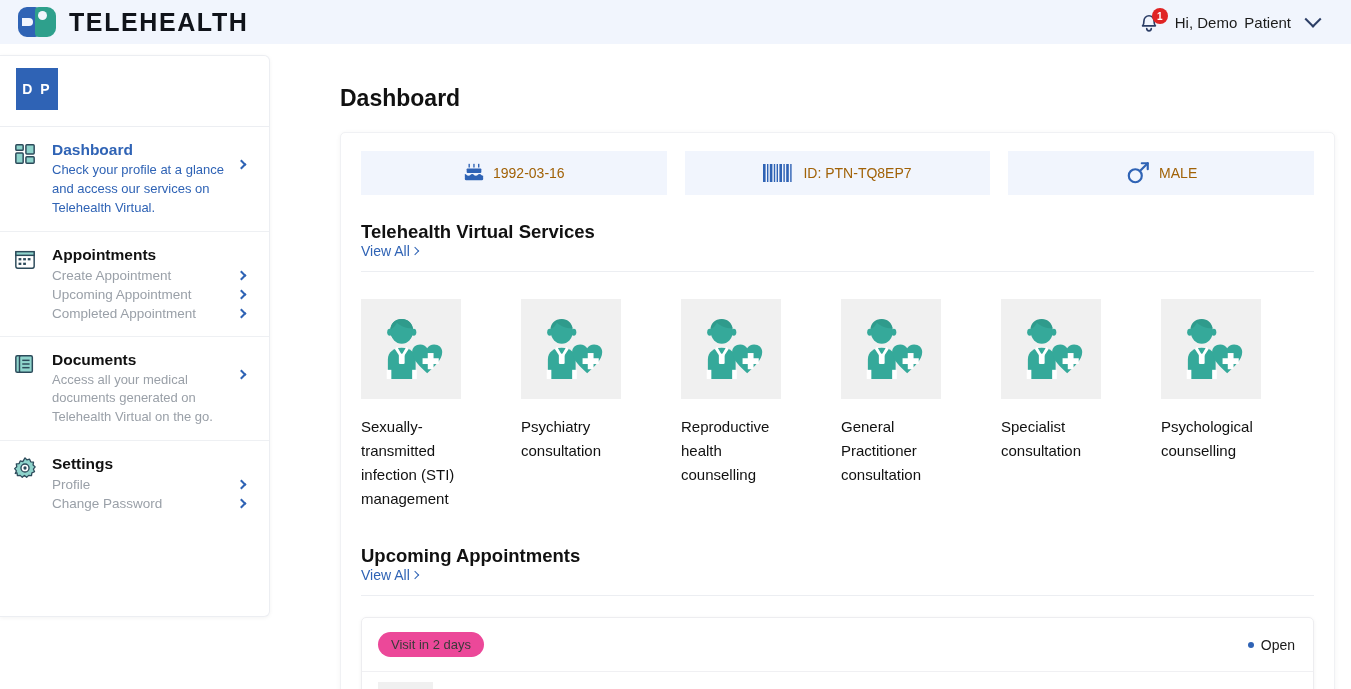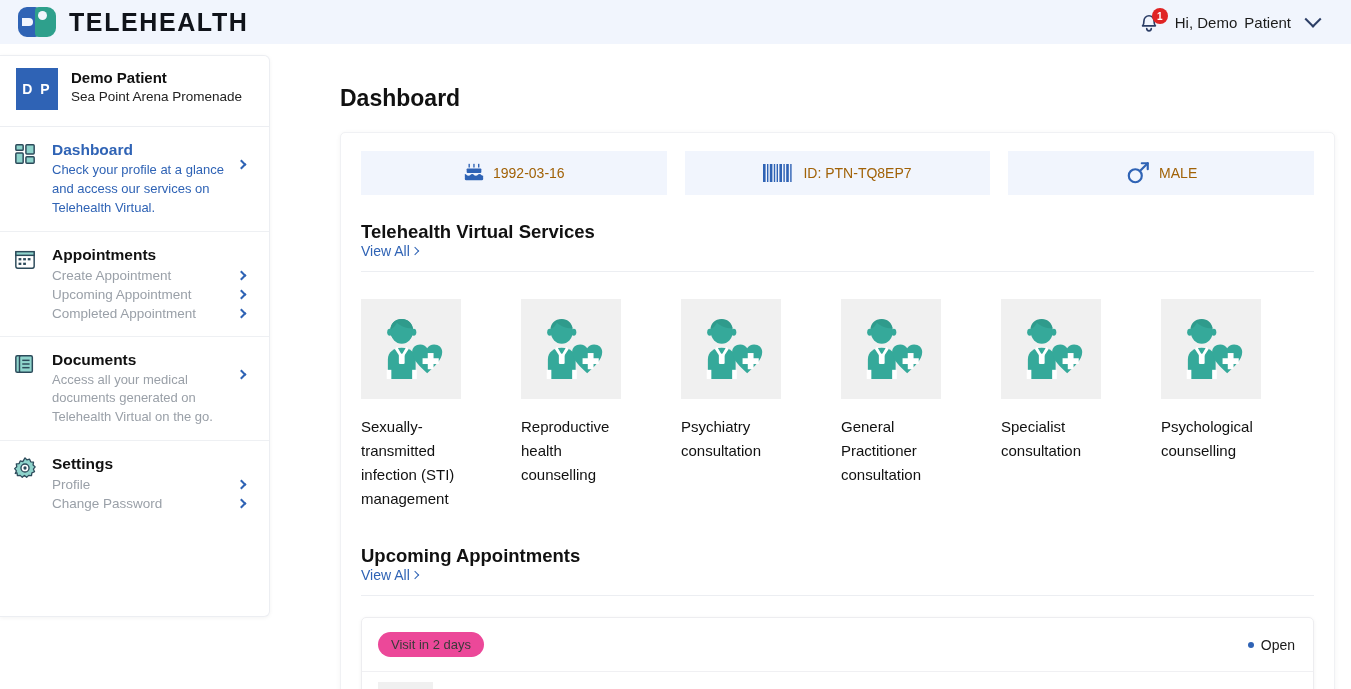--- a/index.html
+++ b/index.html
@@ -235,24 +235,20 @@
     <div class="greeting">
       <span>Hi, Demo</span><span class="pname">Patient</span>
     </div>
     <div class="chev-down"></div>
   </div>
 </div>
 
 <div class="sidebar">
   <div class="profile">
     <div class="avatar">D P</div>
-    <div>
-      <div class="profile-name">Demo Patient</div>
-      <div class="profile-addr">Sea Point Arena Promenade</div>
-    </div>
   </div>
 
   <div class="nav-scroll">
 
     <div class="nav-group">
       <div class="nav-head">
         <div class="nav-icon">
           <svg width="22" height="22" viewBox="0 0 24 24">
             <rect x="2" y="2" width="8" height="6" rx="1" fill="#8fd4cc" stroke="#2c4a5a" stroke-width="1.6"></rect>
             <rect x="13" y="2" width="9" height="10" rx="1" fill="#8fd4cc" stroke="#2c4a5a" stroke-width="1.6"></rect>
@@ -439,40 +435,40 @@
             <path d="M12 58V41c0-6 5-10 12-10s12 4 12 10v17z"></path>
             <path d="M20 30l4 7 4-7 2 2-6 9-6-9z" fill="#fff"></path>
             <rect x="21.5" y="36" width="5" height="9" rx="1" fill="#fff"></rect>
             <rect x="11" y="50" width="4" height="8" fill="#fff"></rect>
             <rect x="33" y="50" width="4" height="8" fill="#fff"></rect>
             <path d="M47 28c-4 0-7 2.6-7 6.6 0 7 7 12.4 13 18.4 6-6 13-11.4 13-18.4 0-4-3-6.6-7-6.6-2.6 0-4.8 1.4-6 3.4-1.2-2-3.4-3.4-6-3.4z" transform="translate(-7,0)"></path>
             <rect x="42" y="40" width="14" height="5" fill="#fff"></rect>
             <rect x="46.5" y="35.5" width="5" height="14" fill="#fff"></rect>
           </svg>
         </div>
-        <div class="service-label">Reproductive health counselling</div>
+        <div class="service-label">Psychiatry consultation</div>
       </div>
       <div class="service">
         <div class="service-img">
           <svg width="74" height="74" viewBox="0 0 64 64" fill="#35a99a">
             <ellipse cx="24" cy="17" rx="9.5" ry="10.5"></ellipse>
             <path d="M24 6c-6 0-9.5 4-9.8 9 3-1.5 5-4 5.5-6 2.5 3 8 5 13.8 5.2C32.6 9.4 29.3 6 24 6z" fill="#2f9b8c"></path>
             <ellipse cx="13.6" cy="17.5" rx="2.2" ry="3"></ellipse>
             <ellipse cx="34.4" cy="17.5" rx="2.2" ry="3"></ellipse>
             <path d="M12 58V41c0-6 5-10 12-10s12 4 12 10v17z"></path>
             <path d="M20 30l4 7 4-7 2 2-6 9-6-9z" fill="#fff"></path>
             <rect x="21.5" y="36" width="5" height="9" rx="1" fill="#fff"></rect>
             <rect x="11" y="50" width="4" height="8" fill="#fff"></rect>
             <rect x="33" y="50" width="4" height="8" fill="#fff"></rect>
             <path d="M47 28c-4 0-7 2.6-7 6.6 0 7 7 12.4 13 18.4 6-6 13-11.4 13-18.4 0-4-3-6.6-7-6.6-2.6 0-4.8 1.4-6 3.4-1.2-2-3.4-3.4-6-3.4z" transform="translate(-7,0)"></path>
             <rect x="42" y="40" width="14" height="5" fill="#fff"></rect>
             <rect x="46.5" y="35.5" width="5" height="14" fill="#fff"></rect>
           </svg>
         </div>
-        <div class="service-label">Psychiatry consultation</div>
+        <div class="service-label">Reproductive health counselling</div>
       </div>
       <div class="service">
         <div class="service-img">
           <svg width="74" height="74" viewBox="0 0 64 64" fill="#35a99a">
             <ellipse cx="24" cy="17" rx="9.5" ry="10.5"></ellipse>
             <path d="M24 6c-6 0-9.5 4-9.8 9 3-1.5 5-4 5.5-6 2.5 3 8 5 13.8 5.2C32.6 9.4 29.3 6 24 6z" fill="#2f9b8c"></path>
             <ellipse cx="13.6" cy="17.5" rx="2.2" ry="3"></ellipse>
             <ellipse cx="34.4" cy="17.5" rx="2.2" ry="3"></ellipse>
             <path d="M12 58V41c0-6 5-10 12-10s12 4 12 10v17z"></path>
             <path d="M20 30l4 7 4-7 2 2-6 9-6-9z" fill="#fff"></path>

